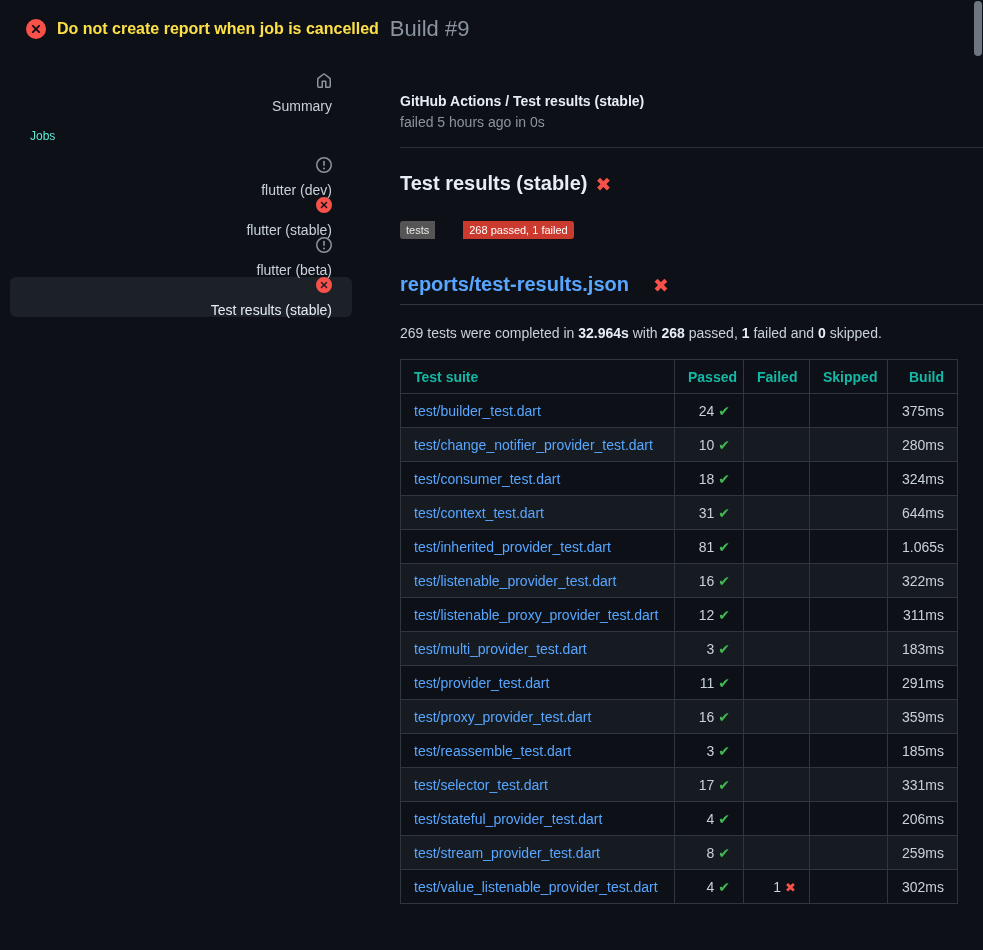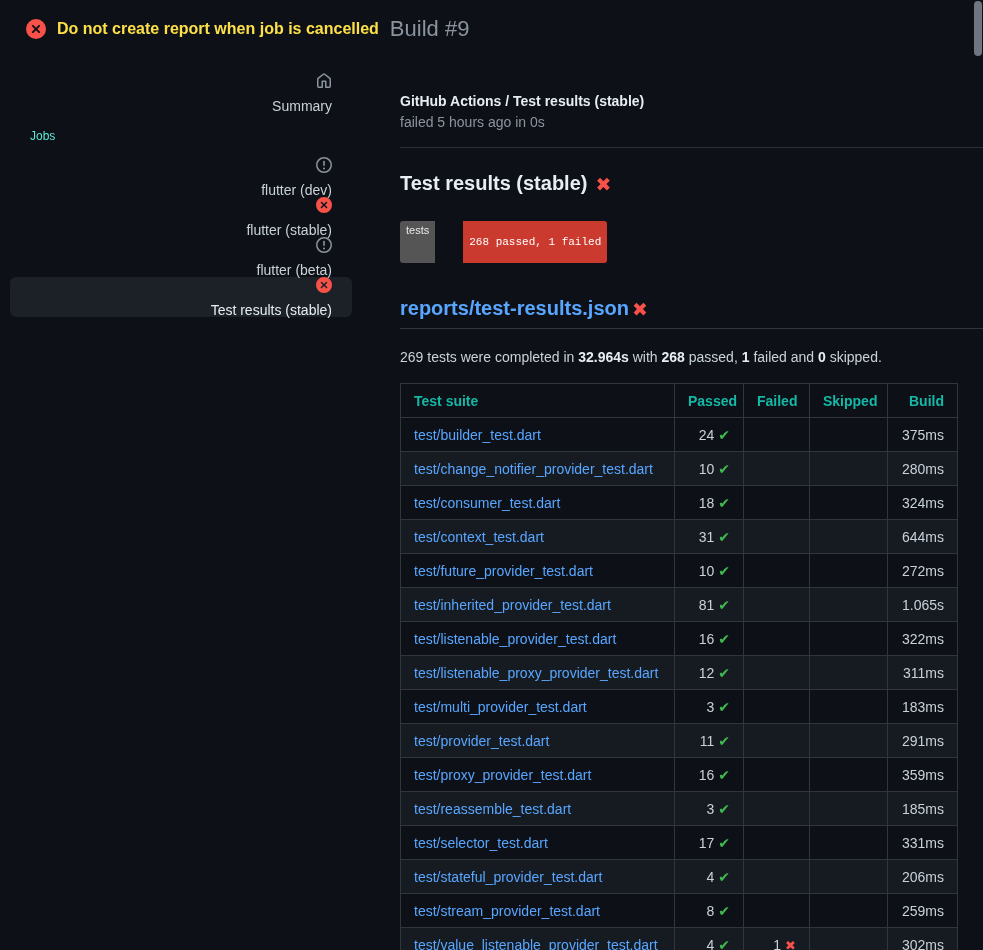--- a/index.html
+++ b/index.html
@@ -39,27 +39,27 @@
   .main { flex: 1 1 auto; padding: 36px 0 0 0; min-width: 0; }
   .breadcrumb { font-size: 14px; font-weight: 700; color: #e6edf3; }
   .run-status { margin-top: 5px; font-size: 14px; color: #8b949e; }
   .divider { margin-top: 17px; border-bottom: 1px solid #2a3038; }
 
   h2.section-title { margin: 24px 0 0; font-size: 20px; font-weight: 700; color: #e6edf3; display: flex; align-items: center; gap: 8px; }
   .red-x { color: #f85149; font-weight: 900; font-size: 19px; line-height: 1; position: relative; top: 1px; }
 
   .badge { display: inline-flex; margin-top: 26px; font-size: 11px; line-height: 18px; border-radius: 3px; overflow: hidden; gap: 28px; }
   .badge-label { background: #555555; color: #e9e9e9; padding: 0 6px; }
-  .badge-value { background: #cb3a2e; color: #ffffff; padding: 12px 6px; font-family: Liberation Mono, monospace; }
+  .badge-value { background: #cb3a2e; color: #ffffff; padding: 0 6px; }
 
   h2.report-title {
     margin: 34px 0 0; padding-bottom: 8px;
     border-bottom: 1px solid #30363d;
     font-size: 20px; font-weight: 700;
-    display: flex; align-items: center; gap: 3px;
+    display: flex; align-items: center; gap: 24px;
   }
   .report-link { color: #58a6ff; text-decoration: none; cursor: pointer; }
 
   .summary-line { margin: 20px 0 0; font-size: 14px; color: #c9d1d9; }
   .summary-line strong { color: #e6edf3; }
 
   
   table.results-table { margin-top: 18px; border-collapse: collapse; table-layout: fixed; width: 557px; font-size: 14px; }
   .results-table th, .results-table td { border: 1px solid #30363d; padding: 7px 13px; height: 34px; }
   .results-table th { font-weight: 700; color: #14b8a6; text-align: left; white-space: nowrap; }
@@ -213,27 +213,20 @@
     <td class="time">324ms</td>
   </tr>
             <tr>
     <td class="suite"><a class="suite-link">test/context_test.dart</a></td>
     <td class="num"><span class="val">31</span><span class="ck">✔</span></td>
     <td class="num"><span class="val"></span></td>
     <td class="num"></td>
     <td class="time">644ms</td>
   </tr>
             <tr>
-    <td class="suite"><a class="suite-link">test/future_provider_test.dart</a></td>
-    <td class="num"><span class="val">10</span><span class="ck">✔</span></td>
-    <td class="num"><span class="val"></span></td>
-    <td class="num"></td>
-    <td class="time">272ms</td>
-  </tr>
-            <tr>
     <td class="suite"><a class="suite-link">test/inherited_provider_test.dart</a></td>
     <td class="num"><span class="val">81</span><span class="ck">✔</span></td>
     <td class="num"><span class="val"></span></td>
     <td class="num"></td>
     <td class="time">1.065s</td>
   </tr>
             <tr>
     <td class="suite"><a class="suite-link">test/listenable_provider_test.dart</a></td>
     <td class="num"><span class="val">16</span><span class="ck">✔</span></td>
     <td class="num"><span class="val"></span></td>

